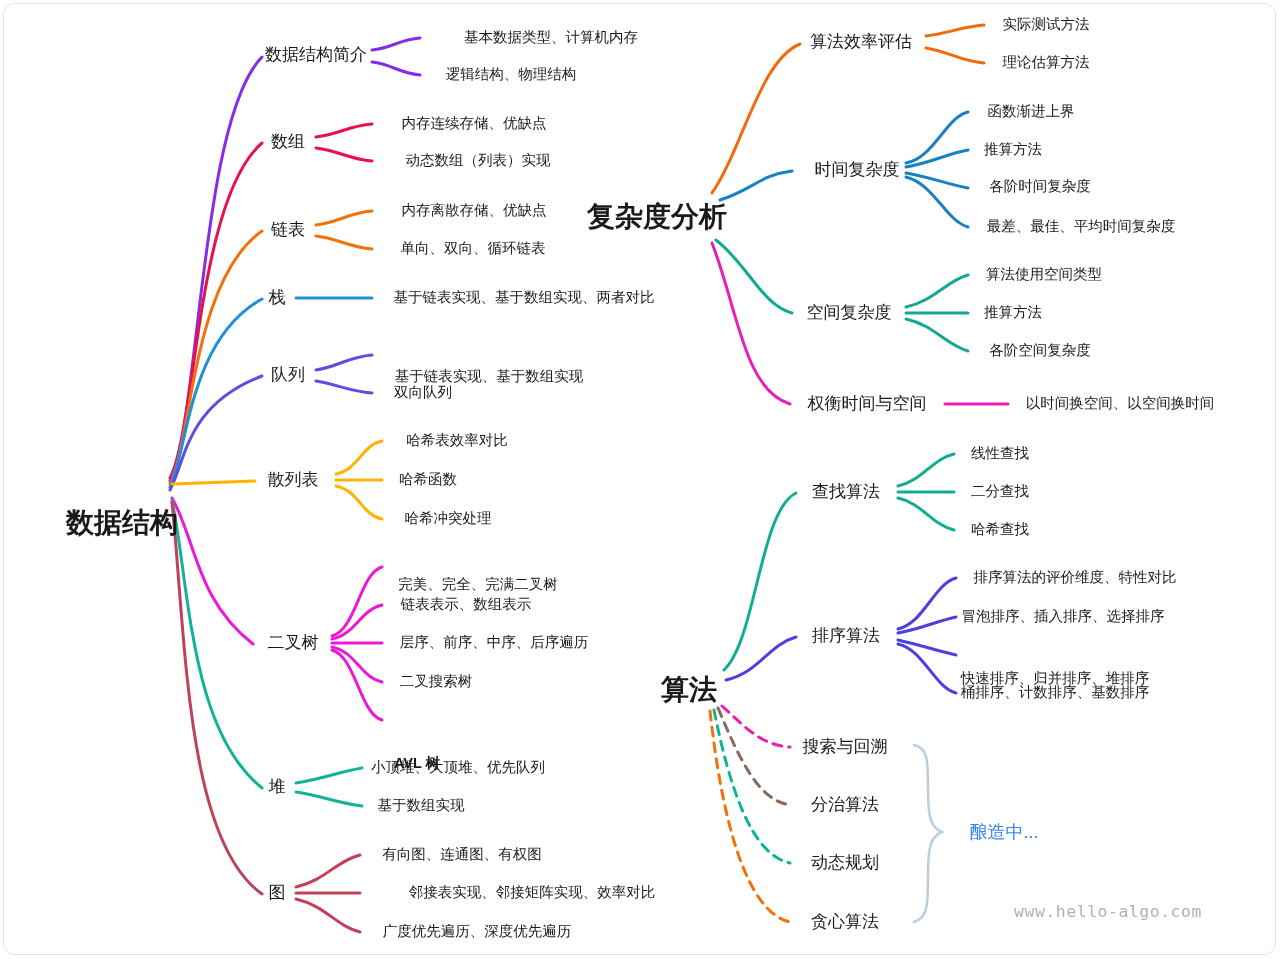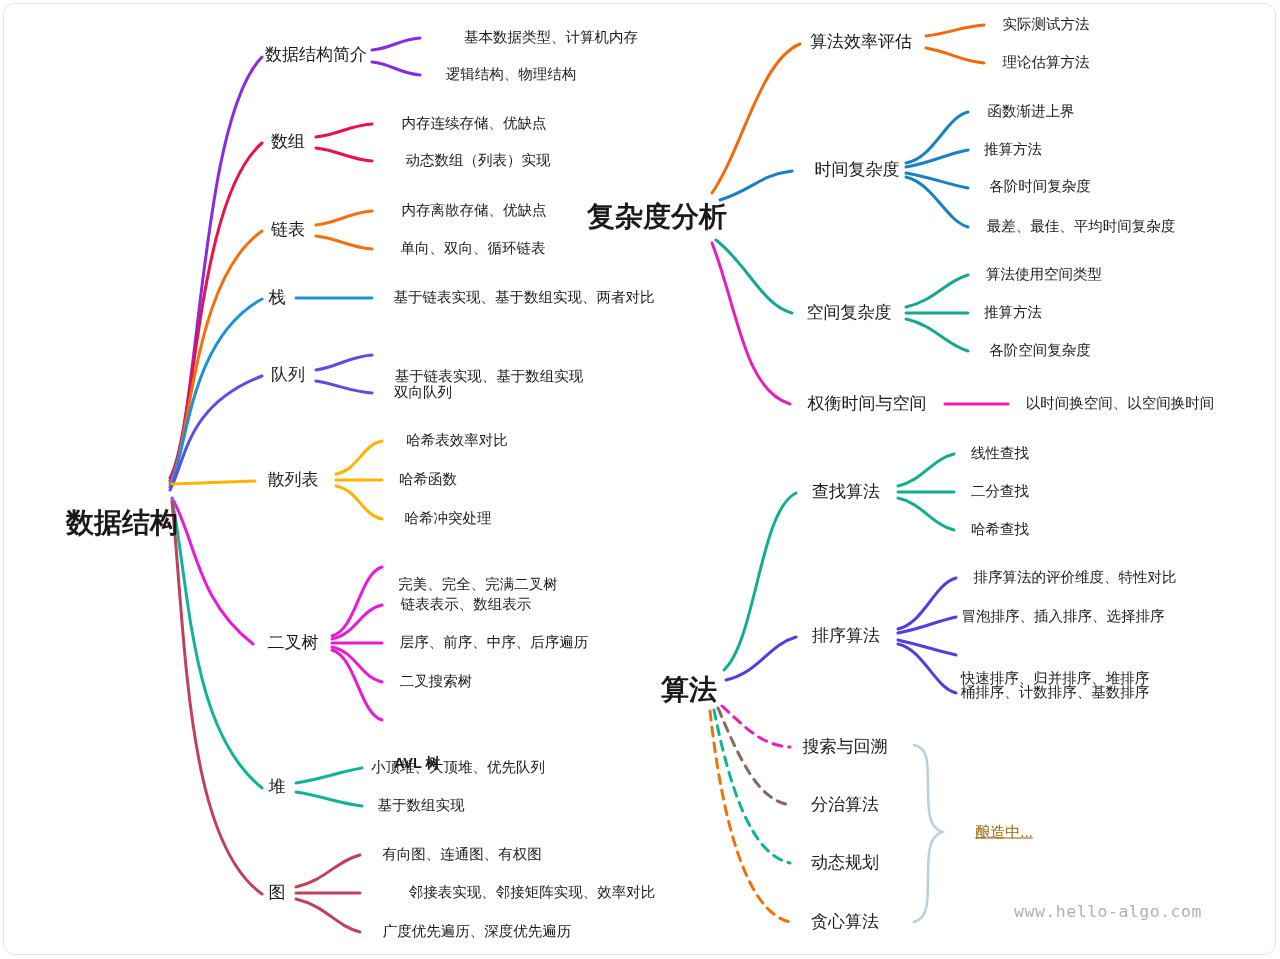--- a/index.html
+++ b/index.html
@@ -50,24 +50,23 @@
   .node.l2 {
     font-size: 14.5px;
     font-weight: 400;
   }
   .node.l2.bold {
     font-weight: 700;
   }
   .note {
     position: absolute;
     transform: translate(-50%, -50%);
-    font-size: 15px;
-    color: #a16207;
+    font-size: 18px;
+    color: #3b82f6;
     white-space: nowrap;
-    text-decoration: underline;
   }
   .watermark {
     position: absolute;
     transform: translate(-50%, -50%);
     font-family: "DejaVu Sans Mono", monospace;
     font-size: 16.5px;
     color: #b0b0b0;
     letter-spacing: 0.5px;
     white-space: nowrap;
   }

